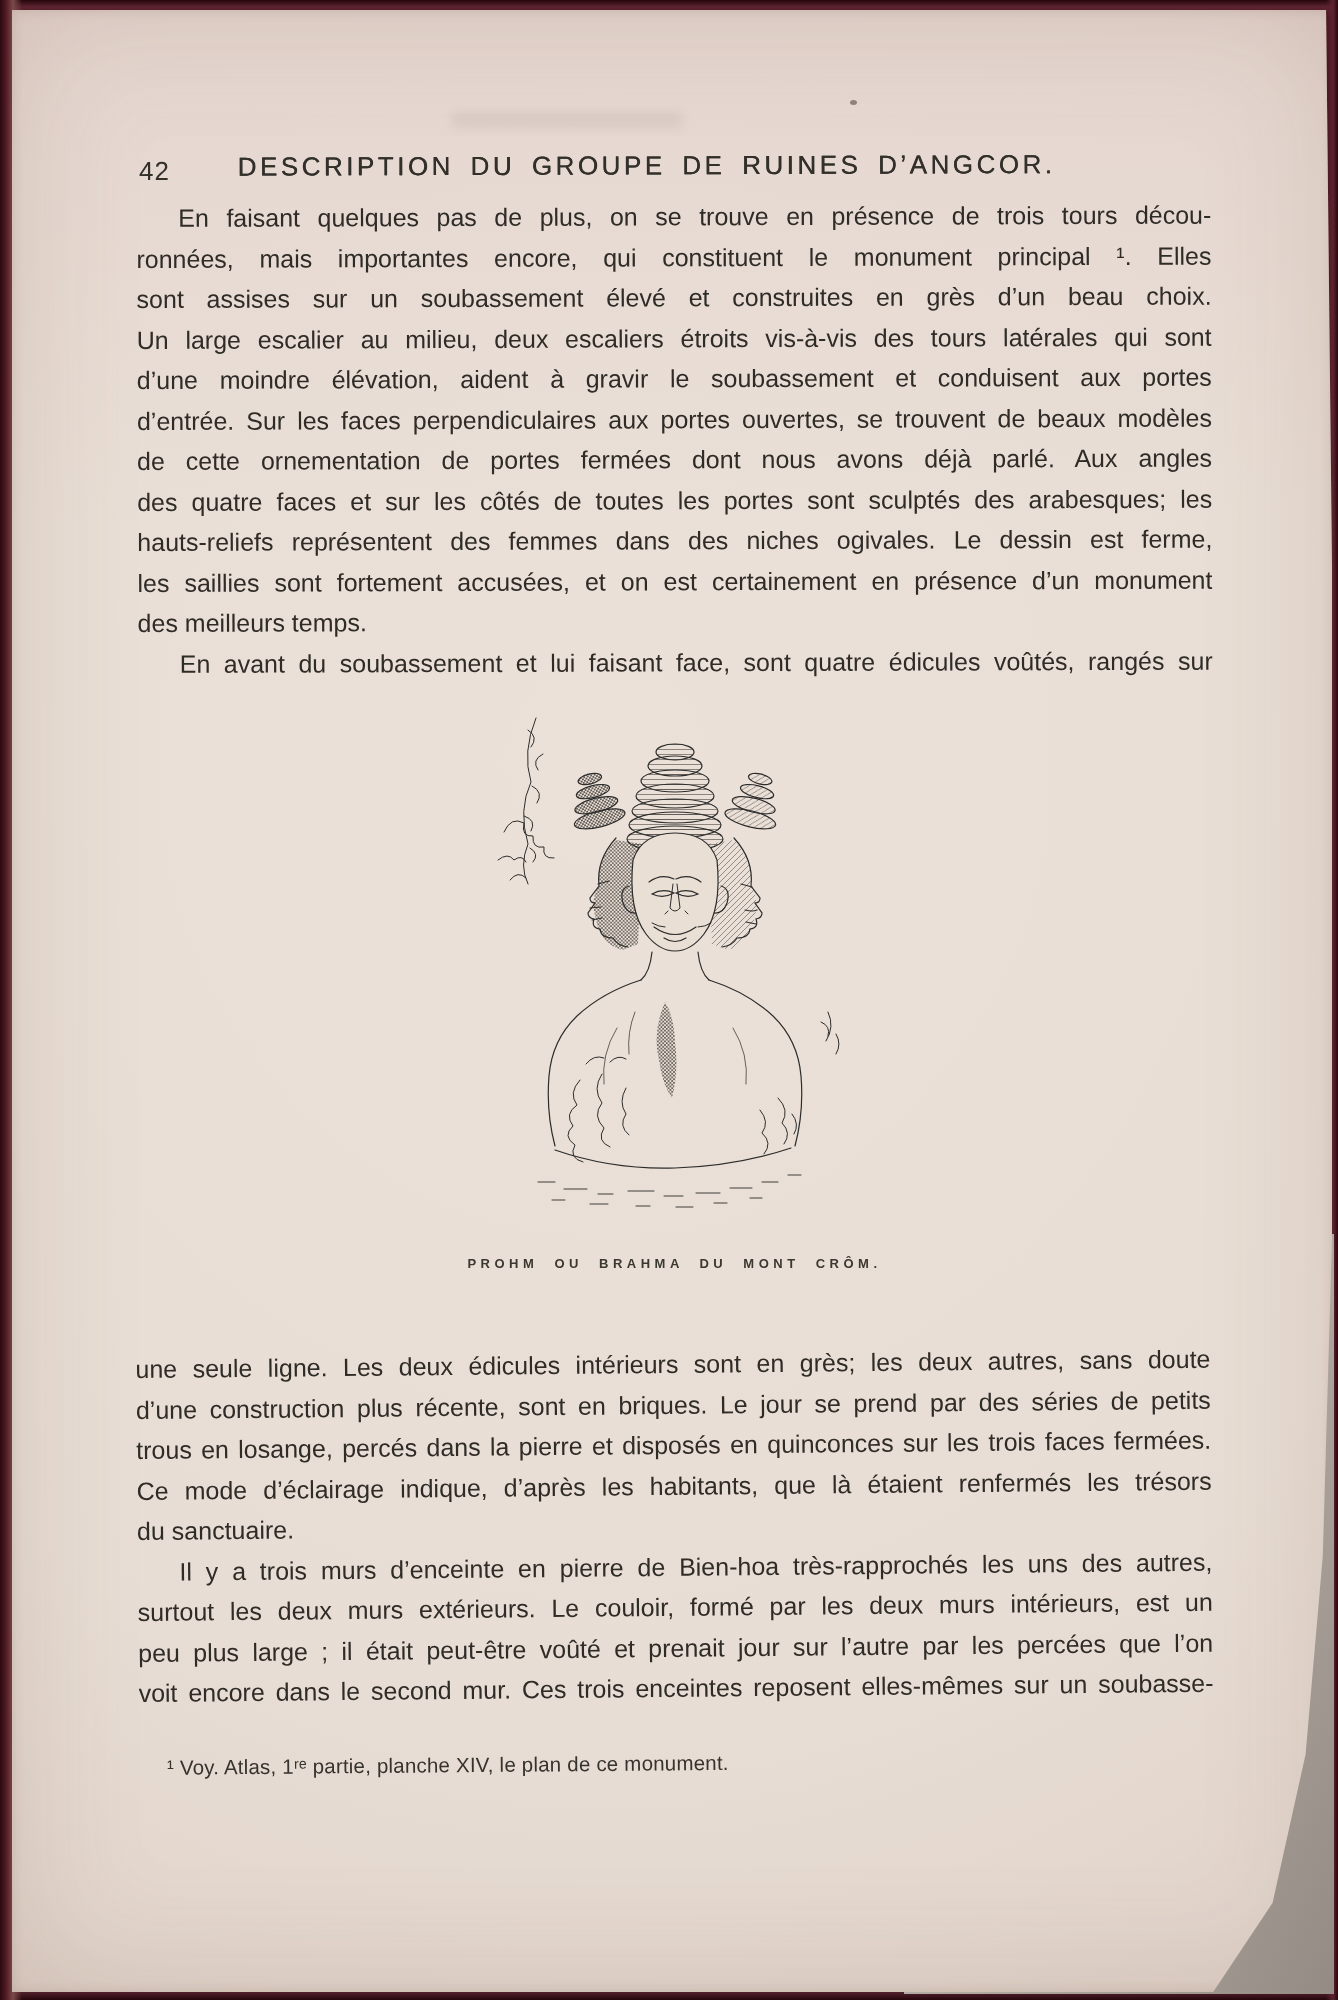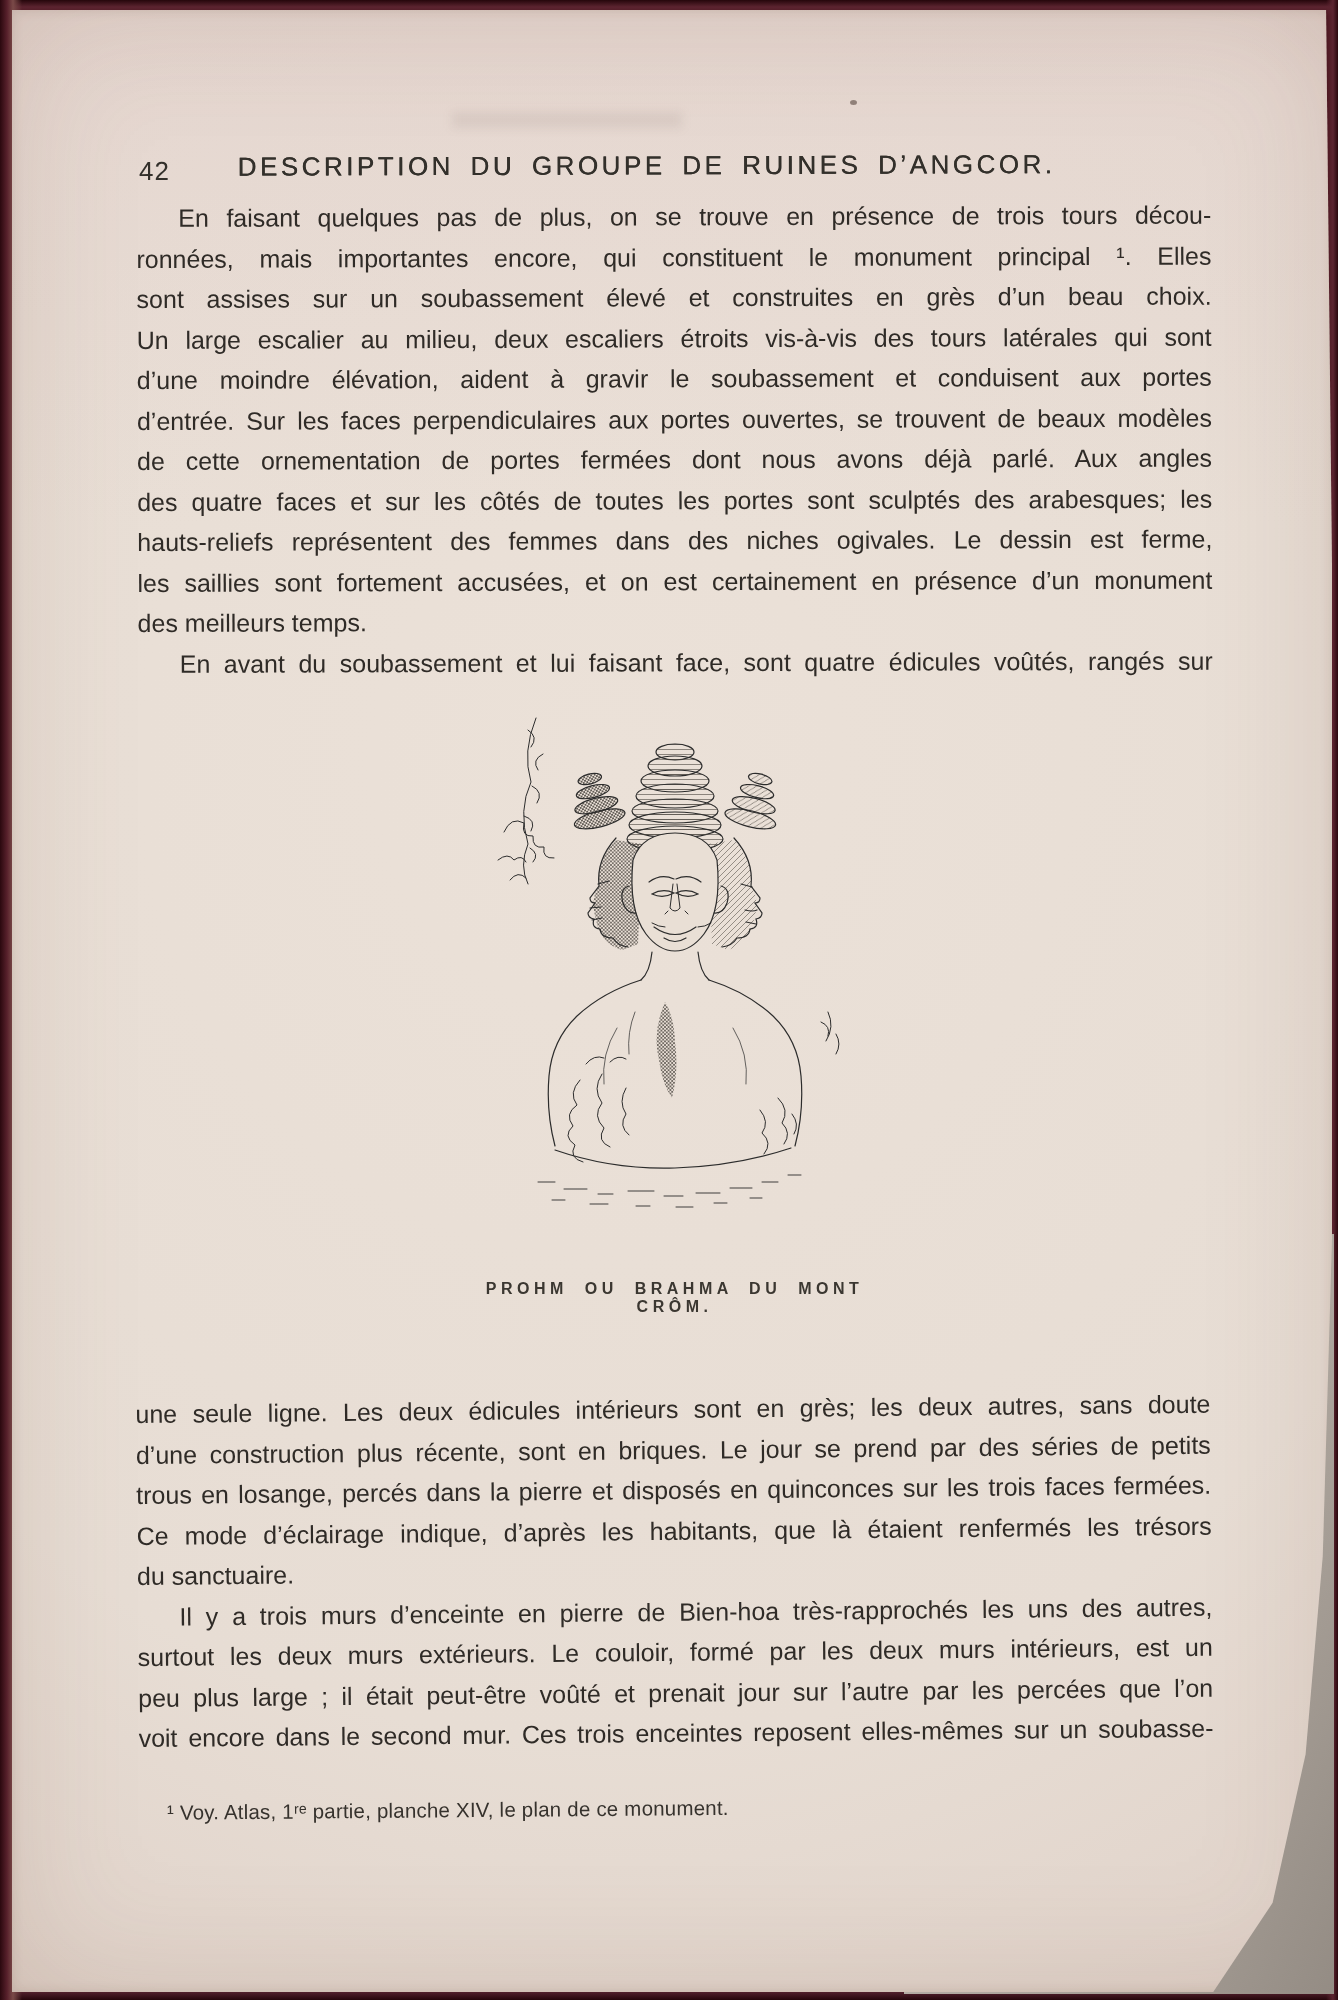--- a/index.html
+++ b/index.html
@@ -37,21 +37,21 @@
   .title{display:block;text-align:center;padding-right:56px;font-size:26px;letter-spacing:3.5px;word-spacing:6px;color:#33302b;text-shadow:.35px 0 0 currentColor;white-space:nowrap;}
   .tl{
     line-height:40.5px;font-size:25px;color:#2f2b27;
     text-align:justify;text-align-last:justify;
     overflow:hidden;white-space:nowrap;
   }
   .tl.indent{padding-left:42px;}
   .tl.last{text-align-last:left;}
   .fig{margin:28px auto 0;width:470px;text-align:center;}
   .fig svg{display:block;margin:0 auto;}
-  .cap{display:block;margin-top:48px;font-size:16px;font-weight:700;letter-spacing:4.5px;word-spacing:8px;color:#3b3731;}
+  .cap{display:block;margin-top:24px;font-size:13px;font-weight:700;letter-spacing:4.5px;word-spacing:8px;color:#3b3731;}
   .block-bot{margin-top:78px;transform:rotate(-0.55deg);transform-origin:0 50%;}
   .footnote{margin-top:42px;padding-left:30px;font-size:20.5px;letter-spacing:.2px;color:#36322d;transform:rotate(-0.5deg);transform-origin:0 50%;}
 </style>
 </head>
 <body>
 
 <div class="photo">
   <div class="under"></div>
 
   <div class="page">

